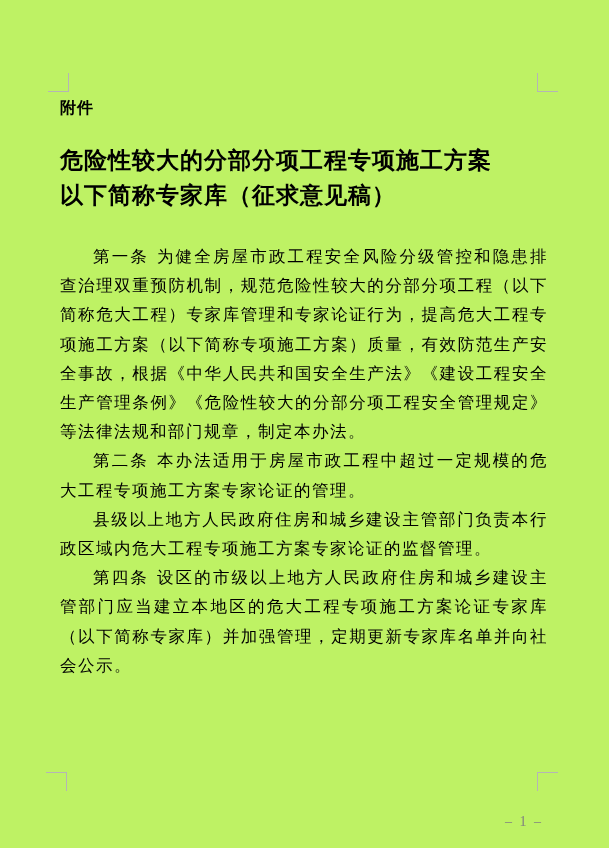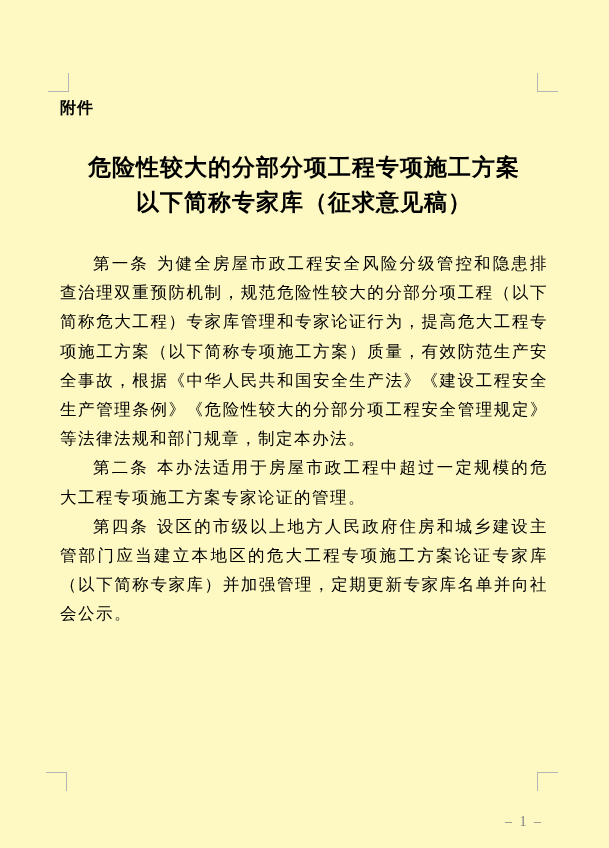--- a/index.html
+++ b/index.html
@@ -8,21 +8,21 @@
     height: 848px;
     background: #ffffff;
     position: relative;
     overflow: hidden;
     font-family: "Liberation Serif", "DejaVu Serif", serif;
     color: #000000;
   }
   .page {
     position: absolute;
     inset: 0;
-    background: #fef9c3;
+    background: #bef264;
   }
   
   .crop { position: absolute; width: 20px; height: 18px; }
   .crop-tl { left: 48px; top: 73px;  border-right: 1px solid #b5b5b5; border-bottom: 1px solid #b5b5b5; }
   .crop-tr { left: 537px; top: 73px; border-left: 1px solid #b5b5b5;  border-bottom: 1px solid #b5b5b5; }
   .crop-bl { left: 46px; top: 772px; border-right: 1px solid #b5b5b5; border-top: 1px solid #b5b5b5; }
   .crop-br { left: 537px; top: 772px; border-left: 1px solid #b5b5b5; border-top: 1px solid #b5b5b5; }
 
   .content {
     position: absolute;
@@ -32,22 +32,21 @@
     padding-top: 99px;
   }
   .attachment {
     font-family: "Liberation Sans", "DejaVu Sans", sans-serif;
     font-size: 16px;
     line-height: 18px;
     font-weight: bold;
     letter-spacing: 1px;
   }
   .doc-title {
-    margin-top: 33px;
-    text-align: center;
+    margin-top: 26px;
     font-weight: bold;
     font-size: 23px;
     line-height: 35px;
     letter-spacing: 1px;
     font-family: "Liberation Serif", "DejaVu Serif", serif;
   }
   .doc-body {
     margin-top: 29px;
     font-size: 16.5px;
     line-height: 29.2px;
@@ -89,20 +88,21 @@
     <div class="attachment">附件</div>
 
     <div class="doc-title">
       <div>危险性较大的分部分项工程专项施工方案</div>
       <div>以下简称专家库（征求意见稿）</div>
     </div>
 
     <div class="doc-body">
       <p><span class="lead">第一条</span><span>为健全房屋市政工程安全风险分级管控和隐患排查治理双重预防机制，规范危险性较大的分部分项工程（以下简称危大工程）专家库管理和专家论证行为，提高危大工程专项施工方案（以下简称专项施工方案）质量，有效防范生产安全事故，根据《中华人民共和国安全生产法》《建设工程安全生产管理条例》《危险性较大的分部分项工程安全管理规定》等法律法规和部门规章，制定本办法。</span></p>
       <p><span class="lead">第二条</span><span>本办法适用于房屋市政工程中超过一定规模的危大工程专项施工方案专家论证的管理。</span></p>
+      <p><span class="lead"></span><span>县级以上地方人民政府住房和城乡建设主管部门负责本行政区域内危大工程专项施工方案专家论证的监督管理。</span></p>
       <p><span class="lead">第四条</span><span>设区的市级以上地方人民政府住房和城乡建设主管部门应当建立本地区的危大工程专项施工方案论证专家库（以下简称专家库）并加强管理，定期更新专家库名单并向社会公示。</span></p>
     </div>
 
   </div>
 
   <div class="page-number">– 1 –</div>
 
 </div>
 
 </body></html>

